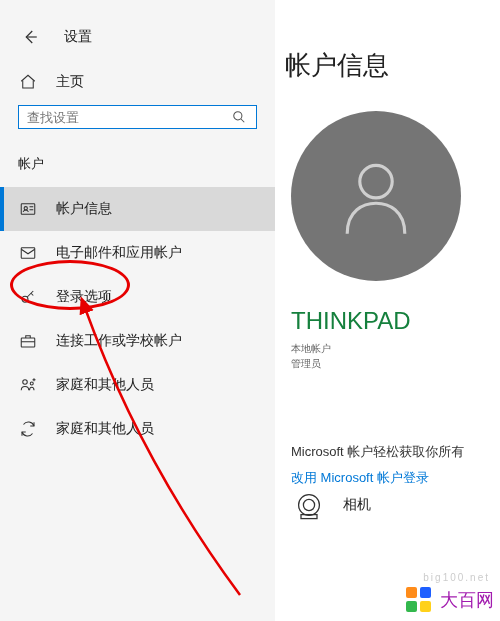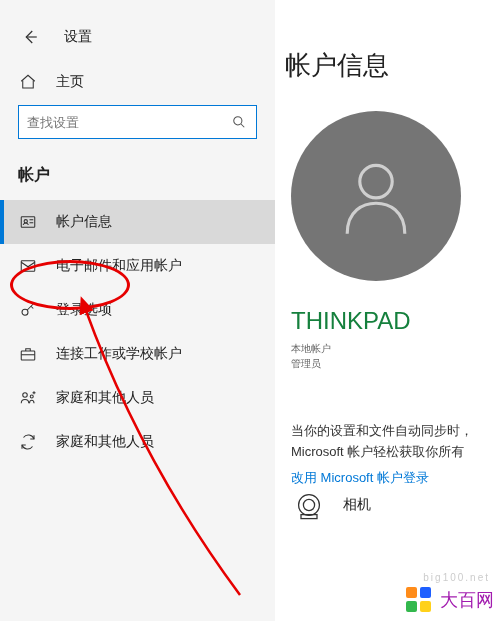--- a/index.html
+++ b/index.html
@@ -62,21 +62,21 @@
     }
     .home-label {
       font-size: 14px;
       color: #222;
     }
     .search-wrap {
       padding: 0 18px 18px 18px;
     }
     .search-box {
       width: 100%;
-      height: 34px;
+      height: 24px;
       border: 1.5px solid #0078d7;
       background: #fff;
       display: flex;
       align-items: center;
       padding: 0 8px;
     }
     .search-input {
       flex: 1;
       border: none;
       outline: none;
@@ -89,22 +89,22 @@
     }
     .search-icon {
       width: 18px;
       height: 18px;
       display: flex;
       align-items: center;
       justify-content: center;
     }
     .section-title {
       padding: 8px 18px 14px 18px;
-      font-size: 16px;
-      font-weight: 700;
+      font-size: 13px;
+      font-weight: 400;
       color: #222;
     }
     .nav-item {
       display: flex;
       align-items: center;
       padding: 13px 18px;
       cursor: pointer;
       position: relative;
     }
     .nav-item.active {
@@ -368,21 +368,21 @@
     </svg>
   </div>
 
   <div class="user-name">THINKPAD</div>
   <div class="user-meta">
     <span>本地帐户</span><br>
     <span>管理员</span>
   </div>
 
   <div class="sync-text">
-    <span>当你的设置和文件自动同步时，</span><br>
+    <br>
     <span>Microsoft 帐户轻松获取你所有</span>
   </div>
   <div class="link-text">改用 Microsoft 帐户登录</div>
 
 
   <div class="camera-row">
     <span class="camera-icon-wrap">
       <svg width="32" height="32" viewBox="0 0 40 40" fill="none" stroke="#333" stroke-width="1.6">
         <circle cx="20" cy="20" r="13"></circle>
         <circle cx="20" cy="20" r="7"></circle>

